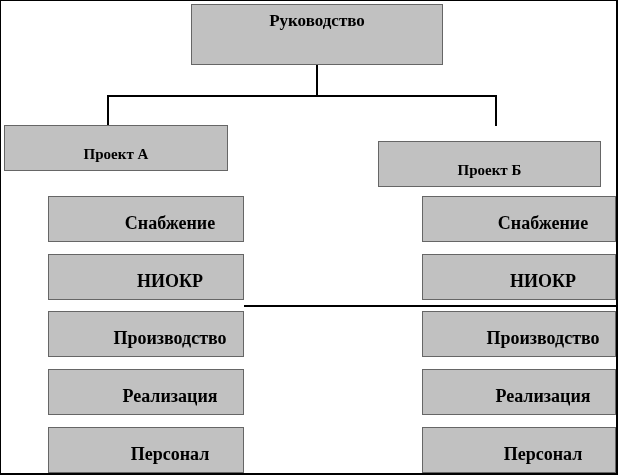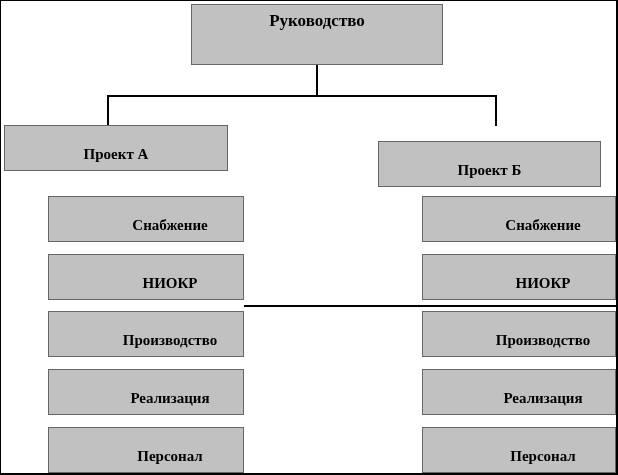--- a/index.html
+++ b/index.html
@@ -29,21 +29,21 @@
     text-align: center;
     white-space: nowrap;
   }
   .box.root {
     align-items: flex-start;
     padding-top: 6px;
     padding-bottom: 0;
     font-size: 17px;
   }
   .box.project { font-size: 15px; }
-  .box.dept { font-size: 15px; padding-left: 48px; }
+  .box.dept { font-size: 18px; padding-left: 48px; }
   .cline {
     position: absolute;
     background: var(--line, #000000);
   }
 </style>
 </head>
 <body>
 
 <div id="stage">
 

